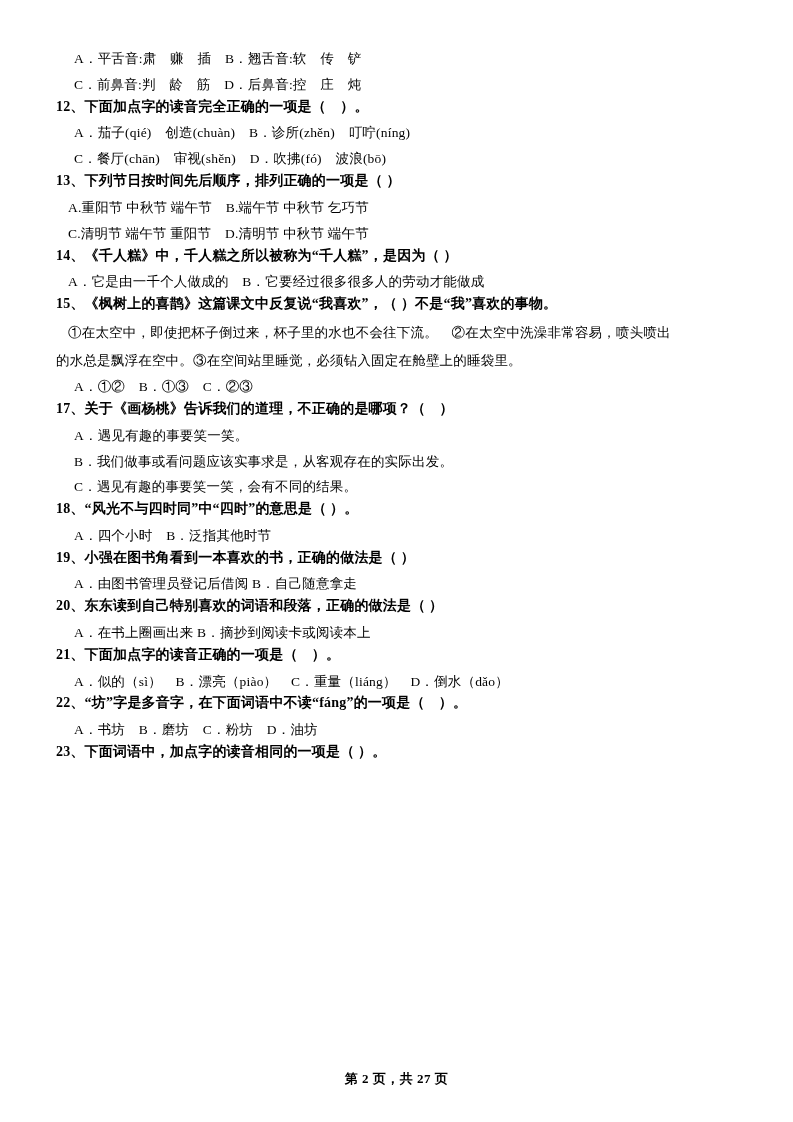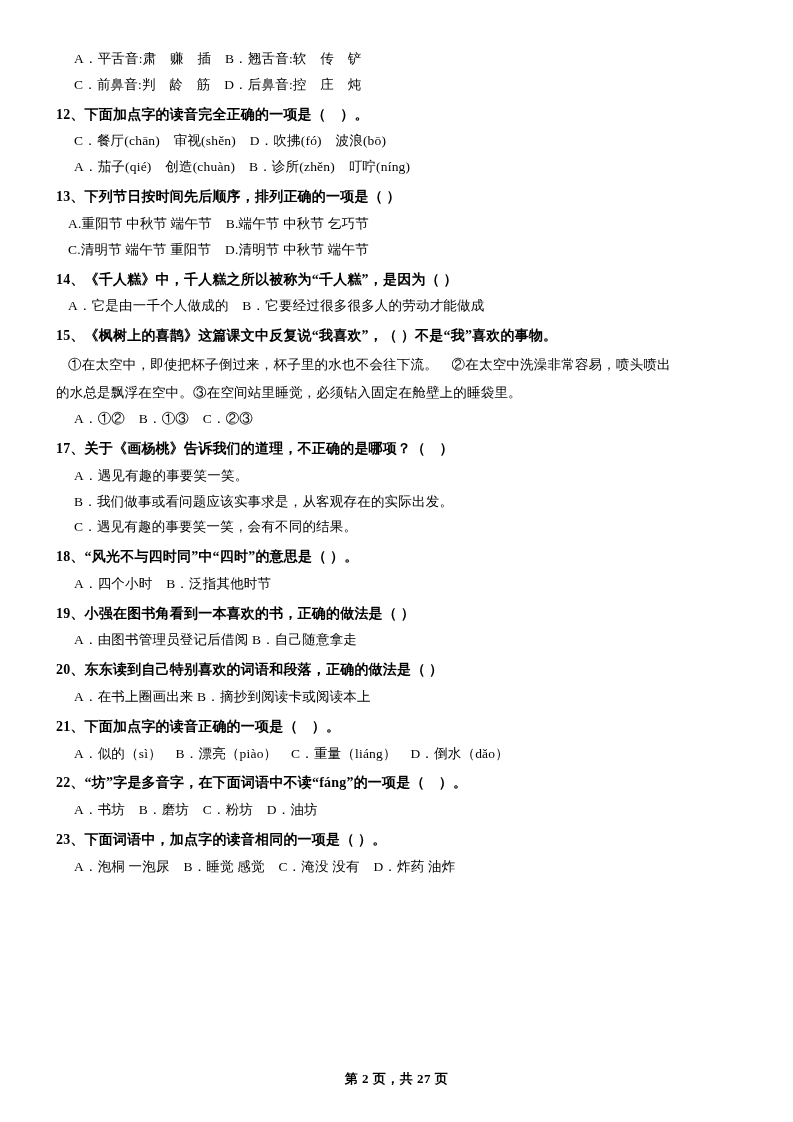--- a/index.html
+++ b/index.html
@@ -30,21 +30,21 @@
     letter-spacing: 0.2px;
   }
   .opt-noindent {
     margin-left: 12px;
   }
   .q {
     font-size: 14px;
     font-weight: bold;
     line-height: 1.62;
     white-space: pre-wrap;
-    margin-top: 8px;
+    margin-top: 0;
     letter-spacing: 0.2px;
   }
   .para {
     font-size: 13.5px;
     line-height: 1.72;
     white-space: pre-wrap;
     margin: 5px 0 0 12px;
     text-align: justify;
     letter-spacing: 0.2px;
   }
@@ -63,22 +63,22 @@
   }
 </style>
 </head>
 <body>
 
 <div class="page">
   <div id="content">
       <div class="opt">A．平舌音:肃　赚　插　B．翘舌音:软　传　铲</div>
       <div class="opt">C．前鼻音:判　龄　筋　D．后鼻音:控　庄　炖</div>
       <div class="q">12、下面加点字的读音完全正确的一项是（　）。</div>
+      <div class="opt">A．茄子(qié)　创造(chuàn)　B．诊所(zhěn)　叮咛(níng)</div>
       <div class="opt">C．餐厅(chān)　审视(shěn)　D．吹拂(fó)　波浪(bō)</div>
-      <div class="opt">A．茄子(qié)　创造(chuàn)　B．诊所(zhěn)　叮咛(níng)</div>
       <div class="q">13、下列节日按时间先后顺序，排列正确的一项是（ ）</div>
       <div class="opt opt-noindent">A.重阳节 中秋节 端午节　B.端午节 中秋节 乞巧节</div>
       <div class="opt opt-noindent">C.清明节 端午节 重阳节　D.清明节 中秋节 端午节</div>
       <div class="q">14、《千人糕》中，千人糕之所以被称为“千人糕”，是因为（ ）</div>
       <div class="opt opt-noindent">A．它是由一千个人做成的　B．它要经过很多很多人的劳动才能做成</div>
       <div class="q">15、《枫树上的喜鹊》这篇课文中反复说“我喜欢”，（ ）不是“我”喜欢的事物。</div>
       <div class="para">①在太空中，即使把杯子倒过来，杯子里的水也不会往下流。　②在太空中洗澡非常容易，喷头喷出</div>
       <div class="para para-cont">的水总是飘浮在空中。③在空间站里睡觉，必须钻入固定在舱壁上的睡袋里。</div>
       <div class="opt">A．①②　B．①③　C．②③</div>
       <div class="q">17、关于《画杨桃》告诉我们的道理，不正确的是哪项？（　）</div>
@@ -89,16 +89,15 @@
       <div class="opt">A．四个小时　B．泛指其他时节</div>
       <div class="q">19、小强在图书角看到一本喜欢的书，正确的做法是（ ）</div>
       <div class="opt">A．由图书管理员登记后借阅 B．自己随意拿走</div>
       <div class="q">20、东东读到自己特别喜欢的词语和段落，正确的做法是（ ）</div>
       <div class="opt">A．在书上圈画出来 B．摘抄到阅读卡或阅读本上</div>
       <div class="q">21、下面加点字的读音正确的一项是（　）。</div>
       <div class="opt">A．似的（sì）　B．漂亮（piào）　C．重量（liáng）　D．倒水（dǎo）</div>
       <div class="q">22、“坊”字是多音字，在下面词语中不读“fáng”的一项是（　）。</div>
       <div class="opt">A．书坊　B．磨坊　C．粉坊　D．油坊</div>
       <div class="q">23、下面词语中，加点字的读音相同的一项是（ ）。</div>
-      <div class="opt">A．泡桐 一泡尿　B．睡觉 感觉　C．淹没 没有　D．炸药 油炸</div>
     </div>
   <div class="footer">第 2 页，共 27 页</div>
 </div>
 
 </body></html>

